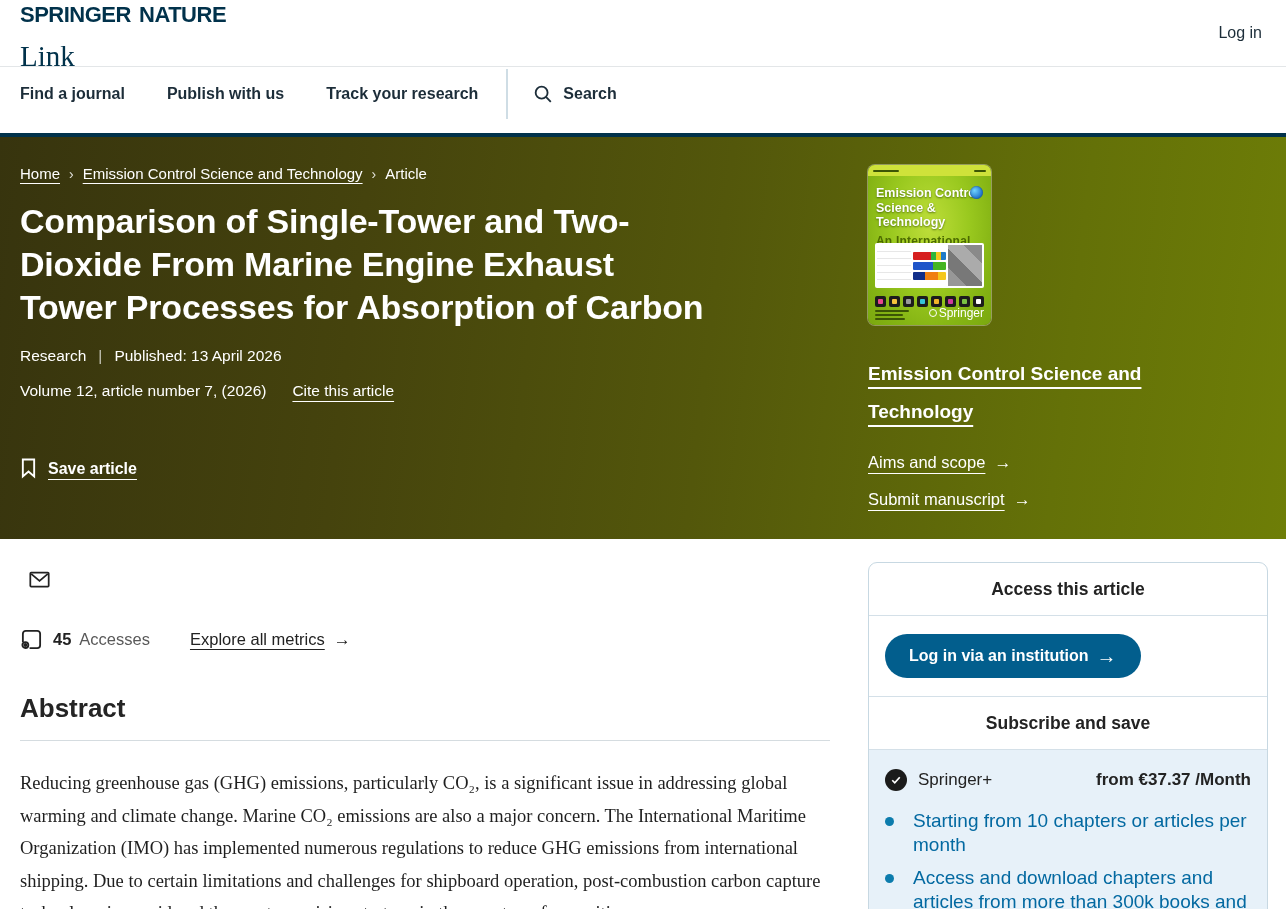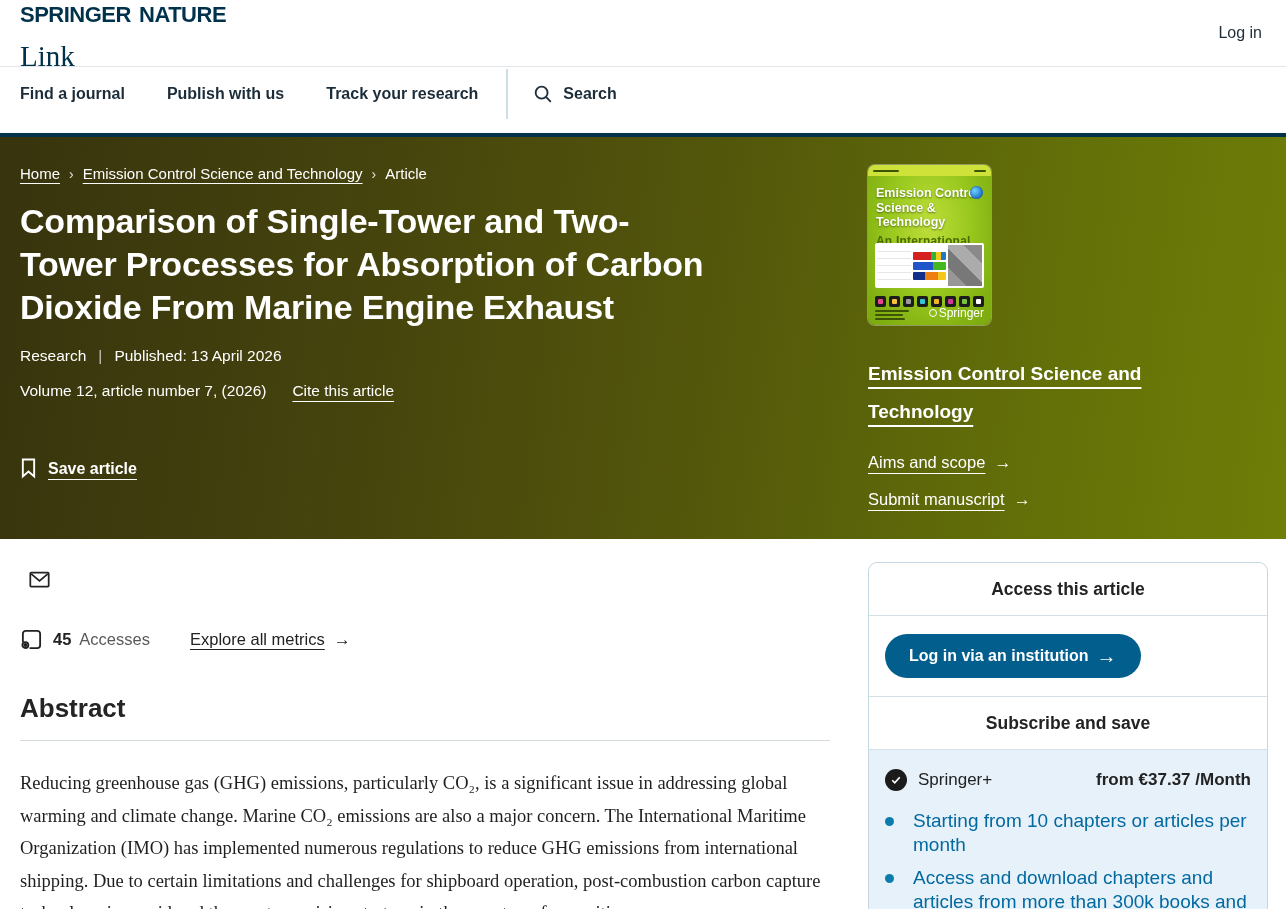--- a/index.html
+++ b/index.html
@@ -163,22 +163,22 @@
     <div class="hero-left">
       <div class="breadcrumb">
         <a href="#">Home</a>
         <span class="crumb-sep">›</span>
         <a href="#">Emission Control Science and Technology</a>
         <span class="crumb-sep">›</span>
         <span>Article</span>
       </div>
       <h1 class="article-title">
         <div>Comparison of Single-Tower and Two-</div>
+        <div>Dioxide From Marine Engine Exhaust</div>
         <div>Tower Processes for Absorption of Carbon</div>
-        <div>Dioxide From Marine Engine Exhaust</div>
       </h1>
       <div class="meta-row1">
         <span>Research</span>
         <span class="meta-sep">|</span>
         <span>Published: 13 April 2026</span>
       </div>
       <div class="meta-row2">
         <span>Volume 12, article number 7, (2026)</span>
         <a class="hero-link" href="#">Cite this article</a>
       </div>

